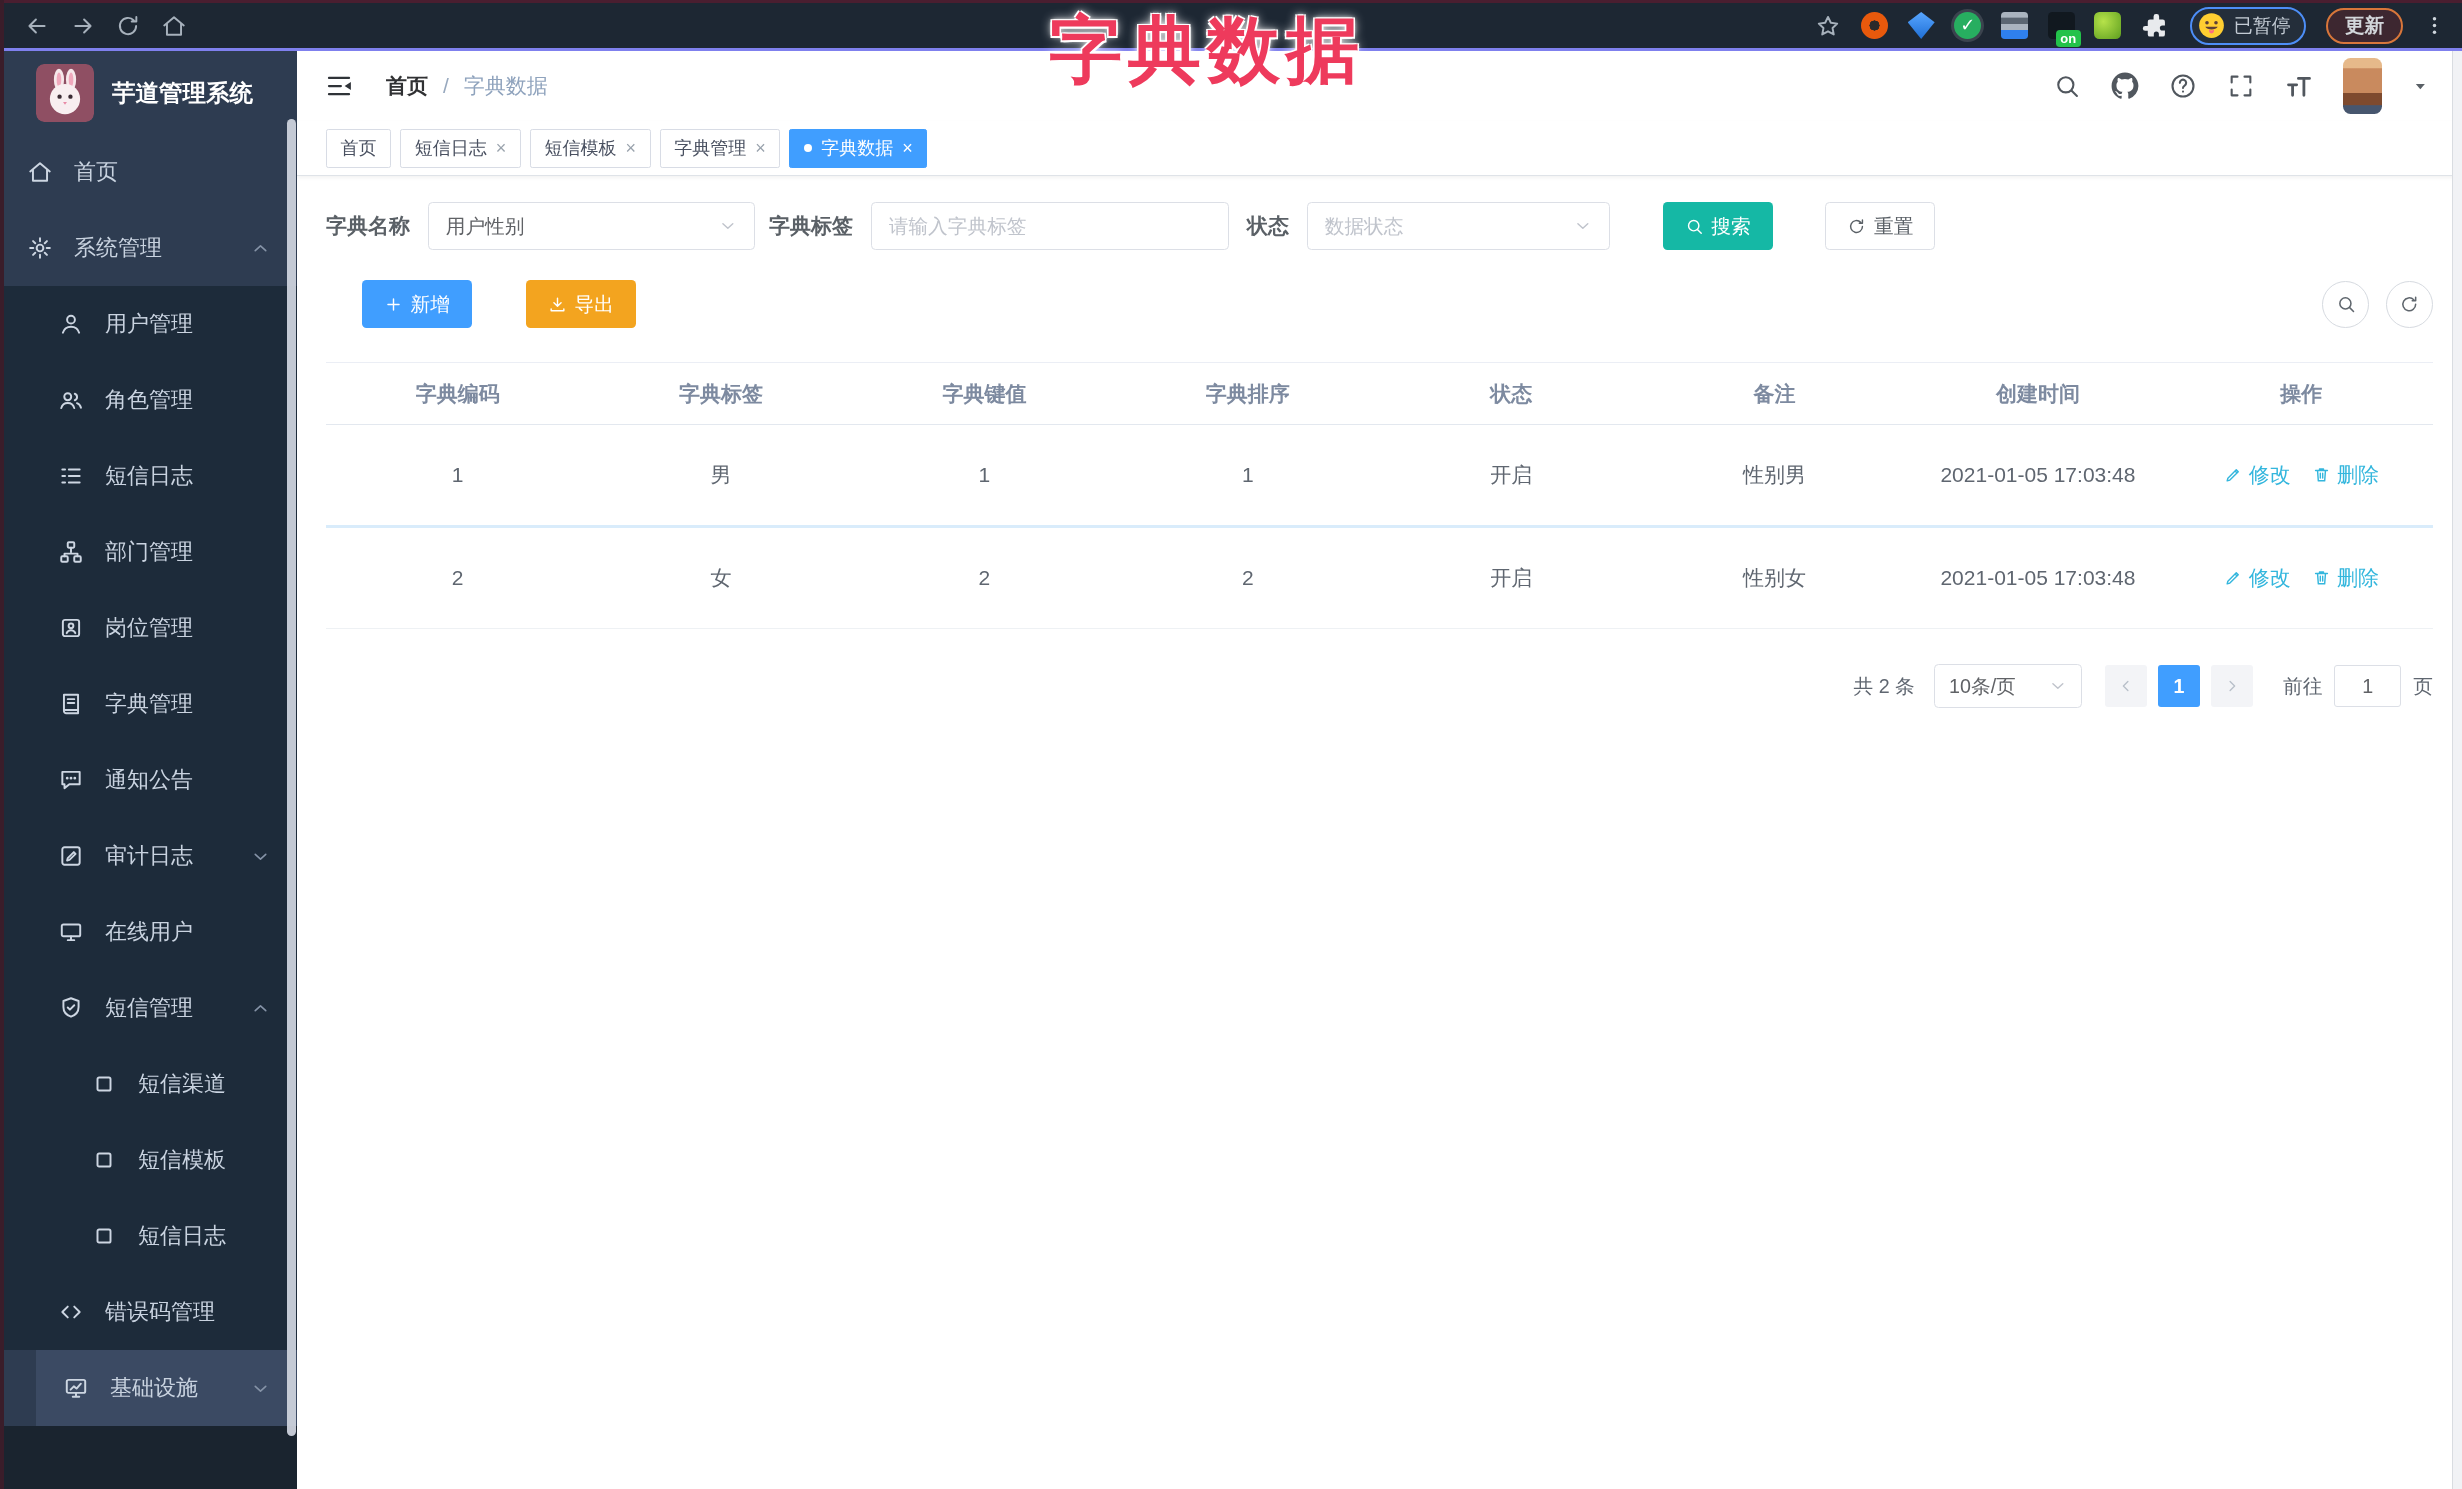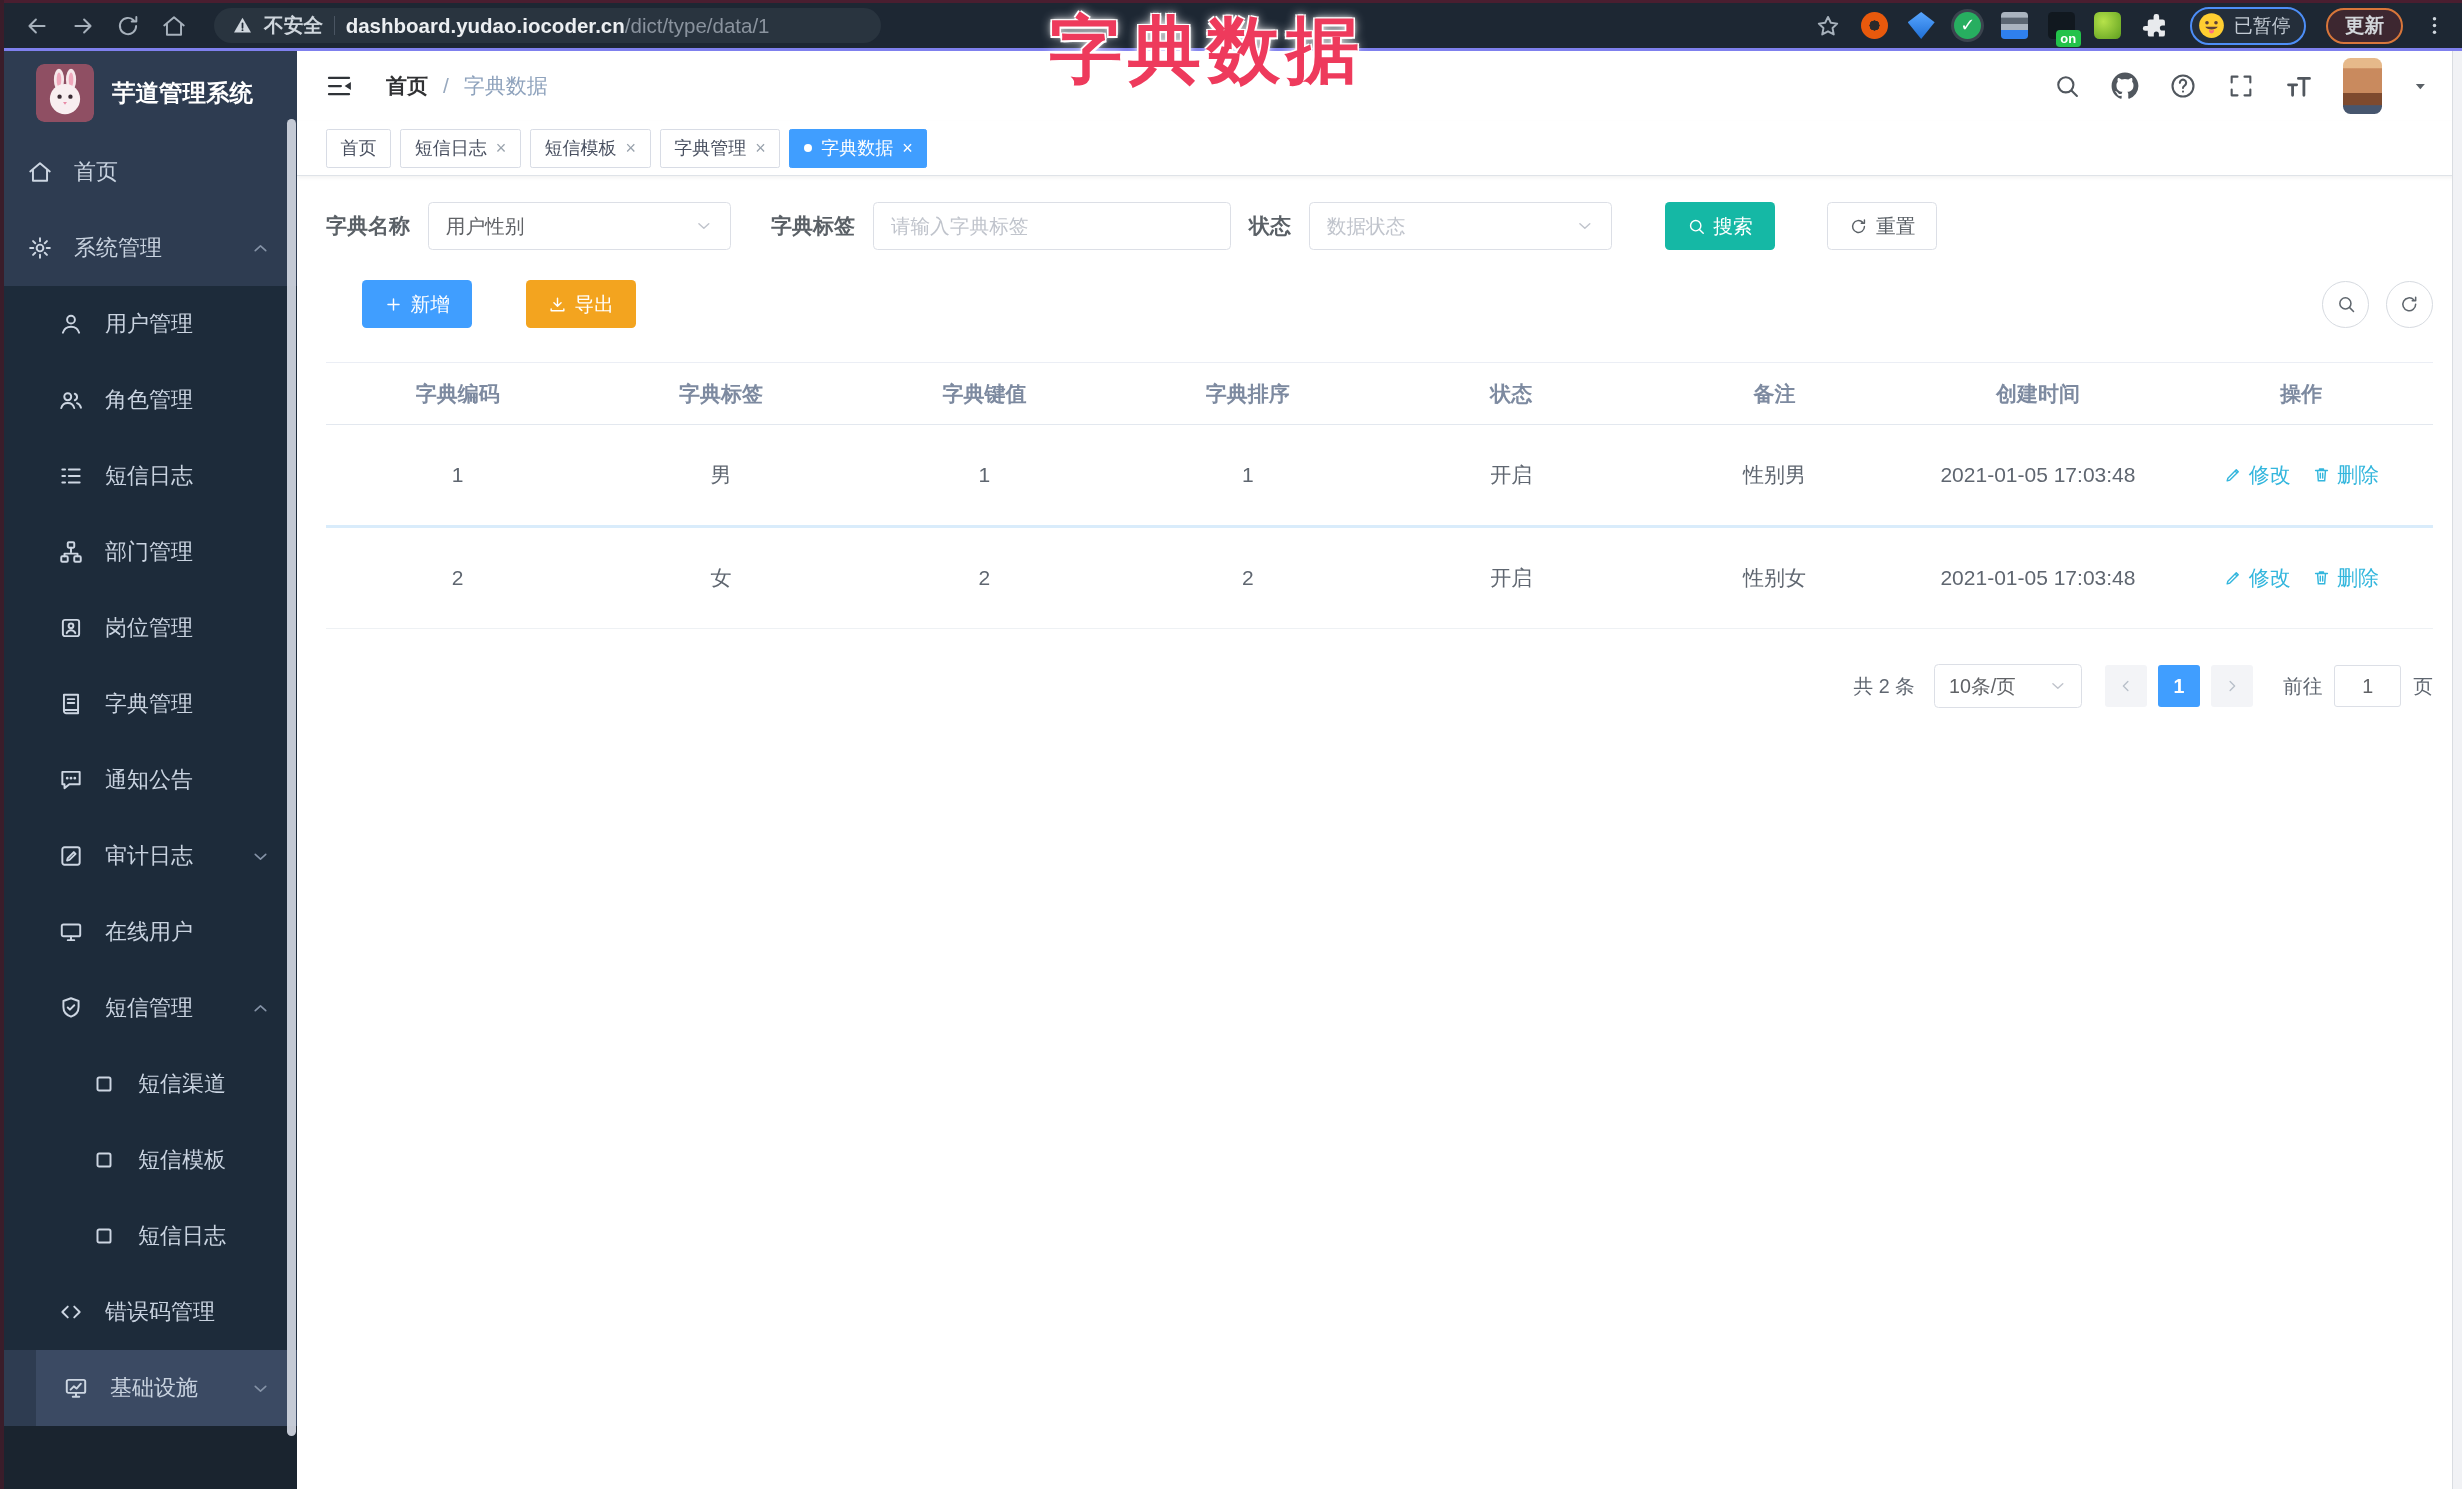--- a/index.html
+++ b/index.html
@@ -93,21 +93,21 @@
   .tab .tab-close { font-size:18px; color:#9aa3ad; line-height:1; }
   .tab.active { background:#409eff; border-color:#409eff; color:#fff; }
   .tab.active .tab-close { color:#fff; }
 
   .content { flex:1; padding:26px 29px 0 29px; }
 
   .filter-row { display:flex; align-items:center; font-size:21px; color:#5a6066; }
   .f-label { font-weight:700; margin-right:18px; white-space:nowrap; }
   .control { height:48px; border:0.8px solid #dcdfe6; border-radius:4.5px; background:#fff; display:flex; align-items:center;
      padding:0 16.7px; font-size:19.7px; }
-  .sel-name { width:303px; margin-right:40px; color:#606266; }
+  .sel-name { width:327px; margin-right:14px; color:#606266; }
   .inp-tag { width:358px; margin-right:18px; }
   .inp-tag input { border:none; outline:none; width:100%; font-size:19.7px; color:#606266; font-family:inherit; }
   .inp-tag input::placeholder { color:#c0c4cc; }
   .sel-status { width:303px; margin-right:16.7px; color:#c0c4cc; }
   .sel-caret { width:19.7px; height:19.7px; color:#c0c4cc; margin-left:auto; }
   .btn { height:48px; border-radius:4.5px; display:flex; align-items:center; gap:7.6px; font-size:19.7px; padding:0 21px;
      border:0.8px solid transparent; cursor:pointer; white-space:nowrap;margin-left:36px; }
   .btn-search { background:#15b8a5; color:#fff; margin-right:16.7px; }
   .btn-reset { background:#fff; border-color:#dcdfe6; color:#5a6066; }
   .btn .b-icon { width:19px; height:19px; }
@@ -163,32 +163,20 @@
           <svg viewBox="0 0 24 24" fill="none" stroke="currentColor" stroke-width="1.8" stroke-linecap="round" stroke-linejoin="round">
             <path d="M19.5 12a7.5 7.5 0 1 1-2.1-5.2M19.7 3.6v4.3h-4.3"></path>
           </svg>
         </span>
       <span class="bicon" data-icon="home-icon">
           <svg viewBox="0 0 24 24" fill="none" stroke="currentColor" stroke-width="1.8" stroke-linecap="round" stroke-linejoin="round">
             <path d="M3 11.5 12 4l9 7.5"></path>
             <path d="M5.5 10.2V20h13v-9.8"></path>
           </svg>
         </span>
-    </div>
-    <div class="url-pill">
-      <span class="warn-icon" data-icon="warning-icon">
-          <svg viewBox="0 0 24 24">
-            <path d="M12 3.2 2.3 20h19.4z" fill="currentColor"></path>
-            <path d="M12 9.6v5" stroke="#1d2733" stroke-width="2" stroke-linecap="round"></path>
-            <circle cx="12" cy="17.3" r="1.1" fill="#1d2733"></circle>
-          </svg>
-        </span>
-      <span class="sec-label">不安全</span>
-      <span class="url-div"></span>
-      <span class="url-text"><span class="url-domain">dashboard.yudao.iocoder.cn</span><span class="url-path">/dict/type/data/1</span></span>
     </div>
     <div class="browser-right">
       <span class="bicon" data-icon="star-icon">
           <svg viewBox="0 0 24 24" fill="none" stroke="currentColor" stroke-width="1.8" stroke-linecap="round" stroke-linejoin="round">
             <path d="M12 3.6l2.6 5.4 5.9.8-4.3 4.1 1.1 5.9-5.3-2.9-5.3 2.9 1.1-5.9-4.3-4.1 5.9-.8z"></path>
           </svg>
         </span>
       <span class="ext ext-orange"></span>
       <span class="ext ext-gem"></span>
       <span class="ext ext-green"></span>

